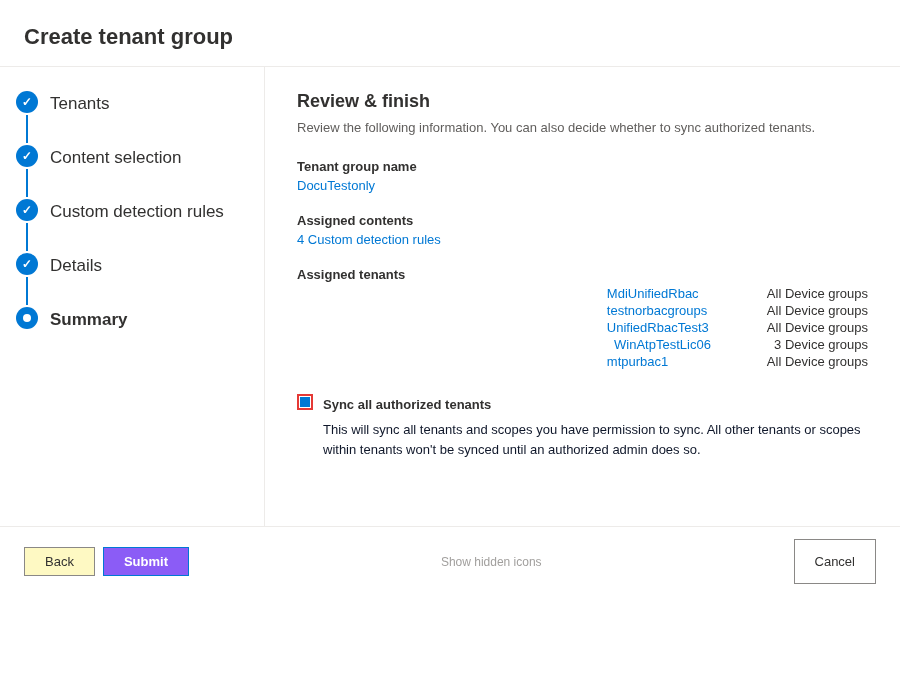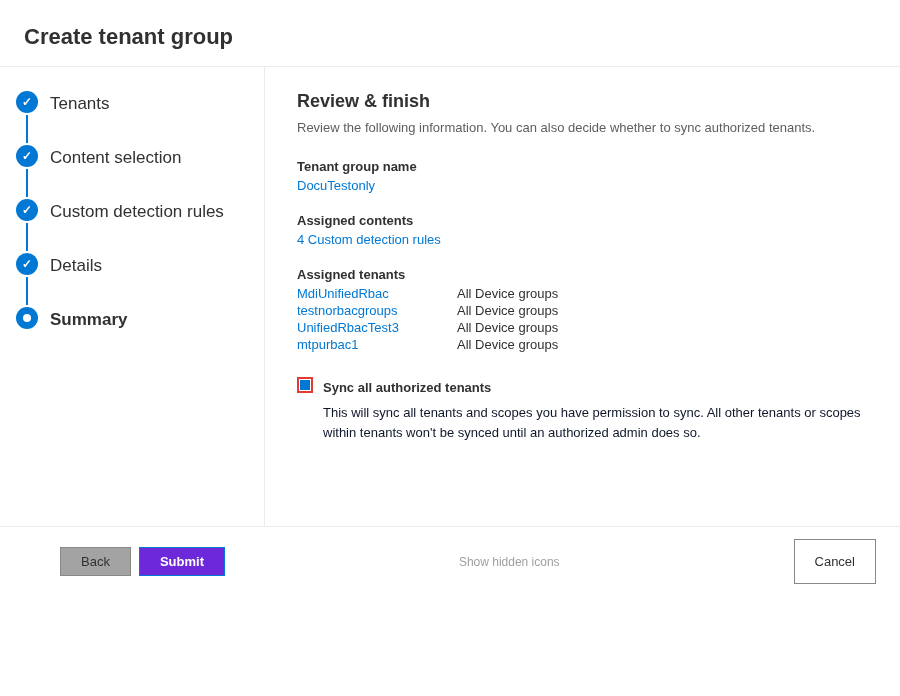--- a/index.html
+++ b/index.html
@@ -140,20 +140,21 @@
     .field-link {
       color: #0078d4;
       text-decoration: none;
       font-size: 13px;
     }
 
     .tenant-row {
       display: flex;
       align-items: center;
       margin-bottom: 2px;
+      justify-content: flex-end;
     }
 
     .tenant-link {
       color: #0078d4;
       text-decoration: none;
       font-size: 13px;
       min-width: 160px;
     }
 
     .tenant-scope {
@@ -216,32 +217,31 @@
       background: #fff;
     }
 
     .footer-left {
       display: flex;
       gap: 8px;
     }
 
     .btn-secondary {
       padding: 6px 20px;
-      background: #a3a3a3;
+      background: #fef9c3;
       border: 1px solid #8a8886;
       color: #323130;
       font-size: 13px;
       cursor: pointer;
       font-family: inherit;
-      margin-left: 36px;
     }
 
     .btn-primary {
       padding: 6px 20px;
-      background: #6d28d9;
+      background: #8b5cf6;
       border: 1px solid #0078d4;
       color: #fff;
       font-size: 13px;
       cursor: pointer;
       font-family: inherit;
       font-weight: 600;
     }
 
     .footer-center {
       font-size: 12px;
@@ -346,20 +346,24 @@
               <a class="tenant-link" href="#">MdiUnifiedRbac</a>
               <span class="tenant-scope">All Device groups</span>
             </div>
             <div class="tenant-row">
               <a class="tenant-link" href="#">testnorbacgroups</a>
               <span class="tenant-scope">All Device groups</span>
             </div>
             <div class="tenant-row">
               <a class="tenant-link" href="#">UnifiedRbacTest3</a>
               <span class="tenant-scope">All Device groups</span>
+            </div>
+            <div class="tenant-row">
+              <a class="tenant-link" href="#">WinAtpTestLic06</a>
+              <span class="tenant-scope">3 Device groups</span>
             </div>
             <div class="tenant-row">
               <a class="tenant-link" href="#">mtpurbac1</a>
               <span class="tenant-scope">All Device groups</span>
             </div>
           </div>
       </div>
 
       <div>
         <div class="checkbox-row">

